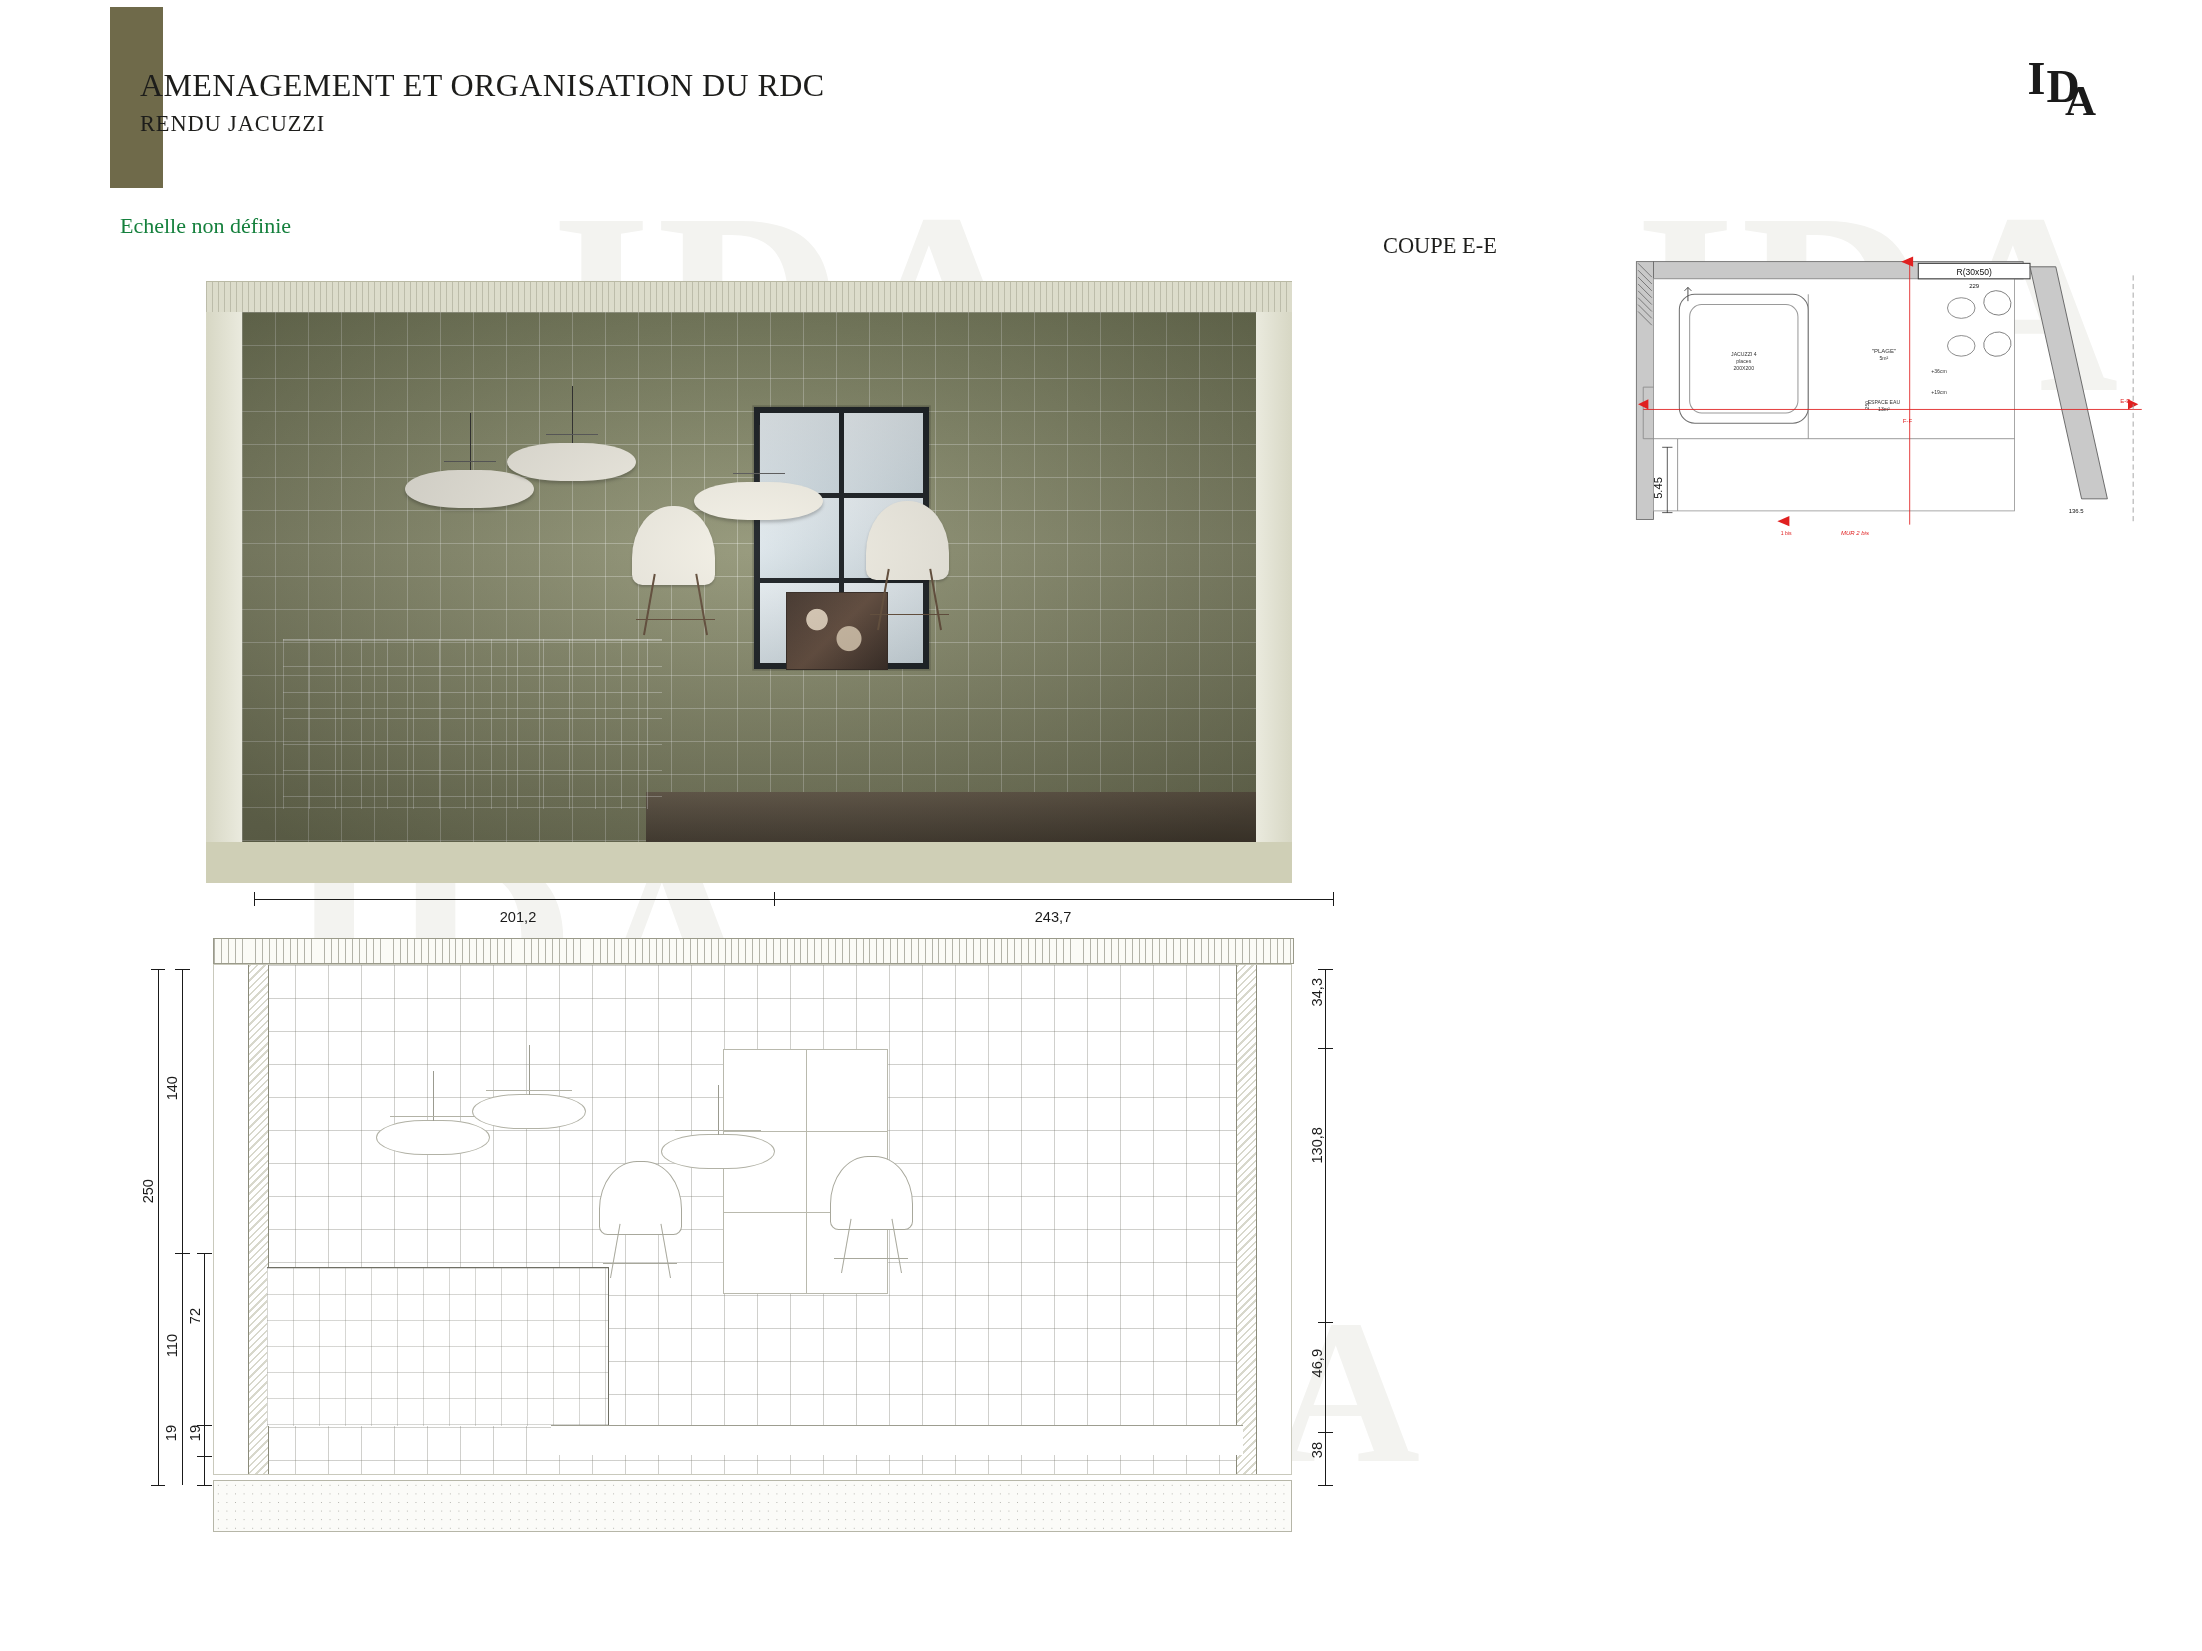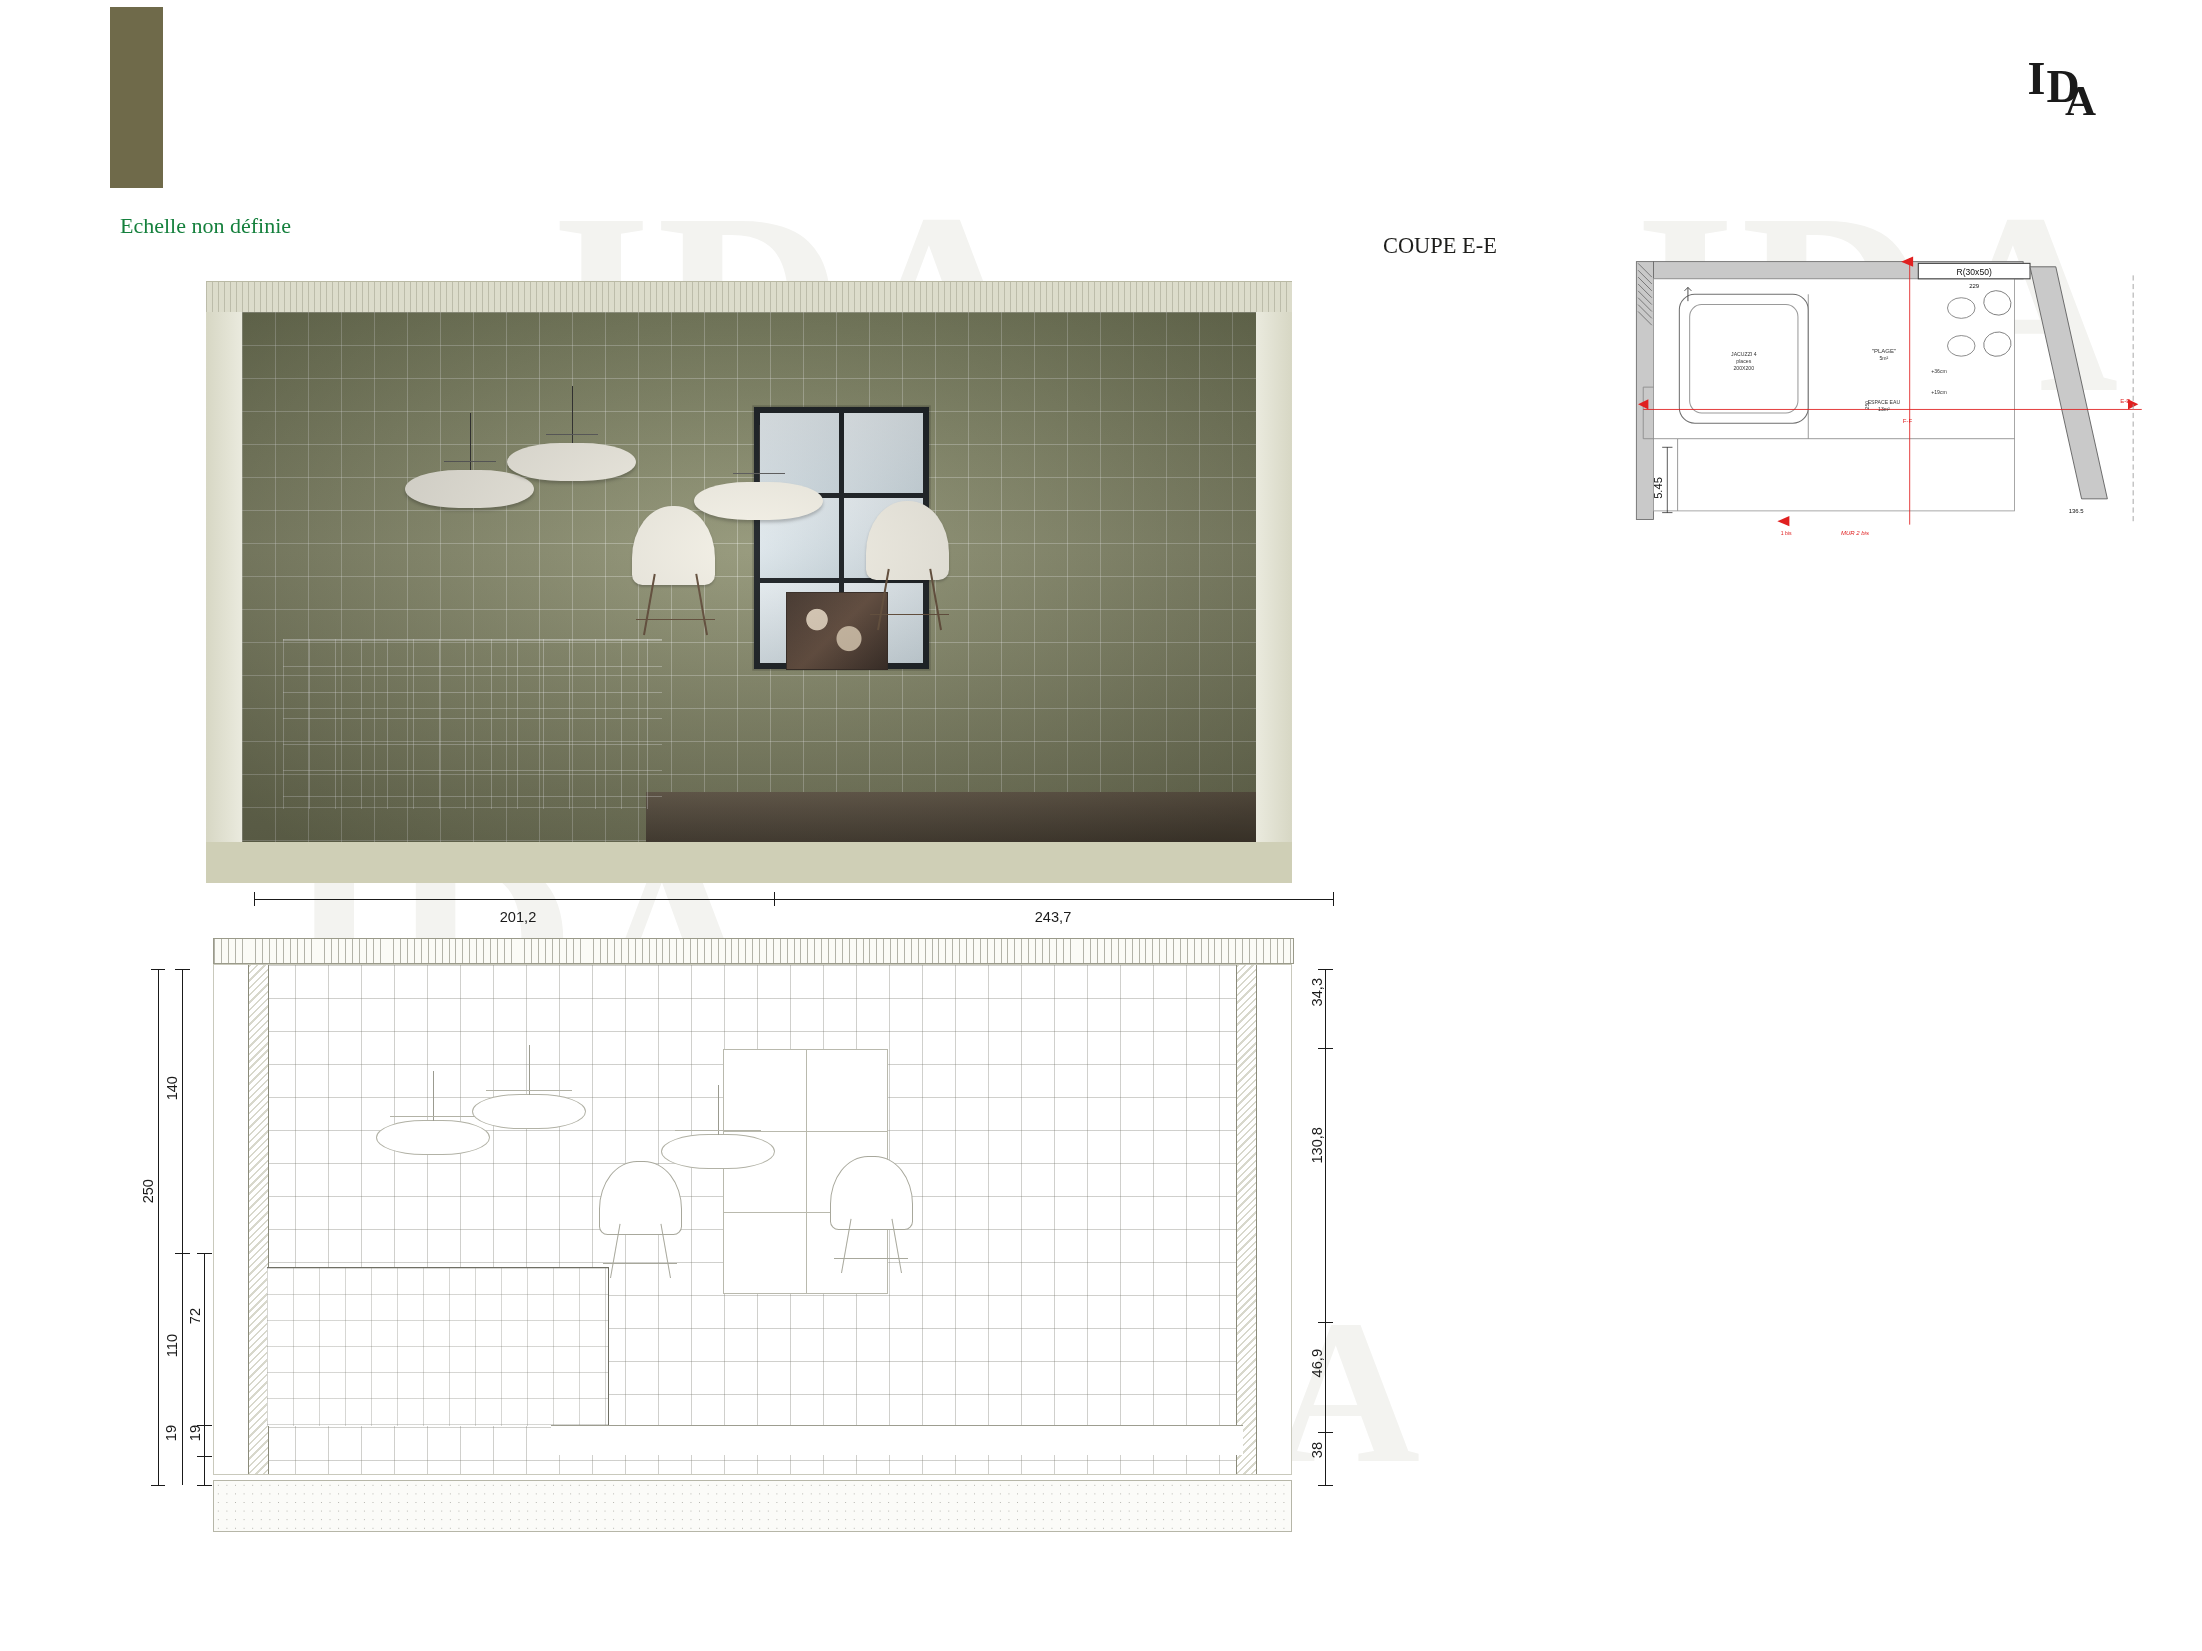--- a/index.html
+++ b/index.html
@@ -329,20 +329,22 @@
     position: absolute; left: 1626px; top: 241px; width: 533px; height: 361px;
   }
   #coupe svg { display: block; }
 </style>
 </head>
 <body>
 
 <div id="title-block"></div>
 
 <div id="header-text">
+  <div id="doc-title">AMENAGEMENT ET ORGANISATION DU RDC</div>
+  <div id="doc-subtitle">RENDU JACUZZI</div>
 </div>
 
 <div id="scale-note">Echelle non définie</div>
 
 <div id="logo">
   <span class="l-i">I</span>
   <span class="l-d">D</span>
   <span class="l-a">A</span>
 </div>
 

